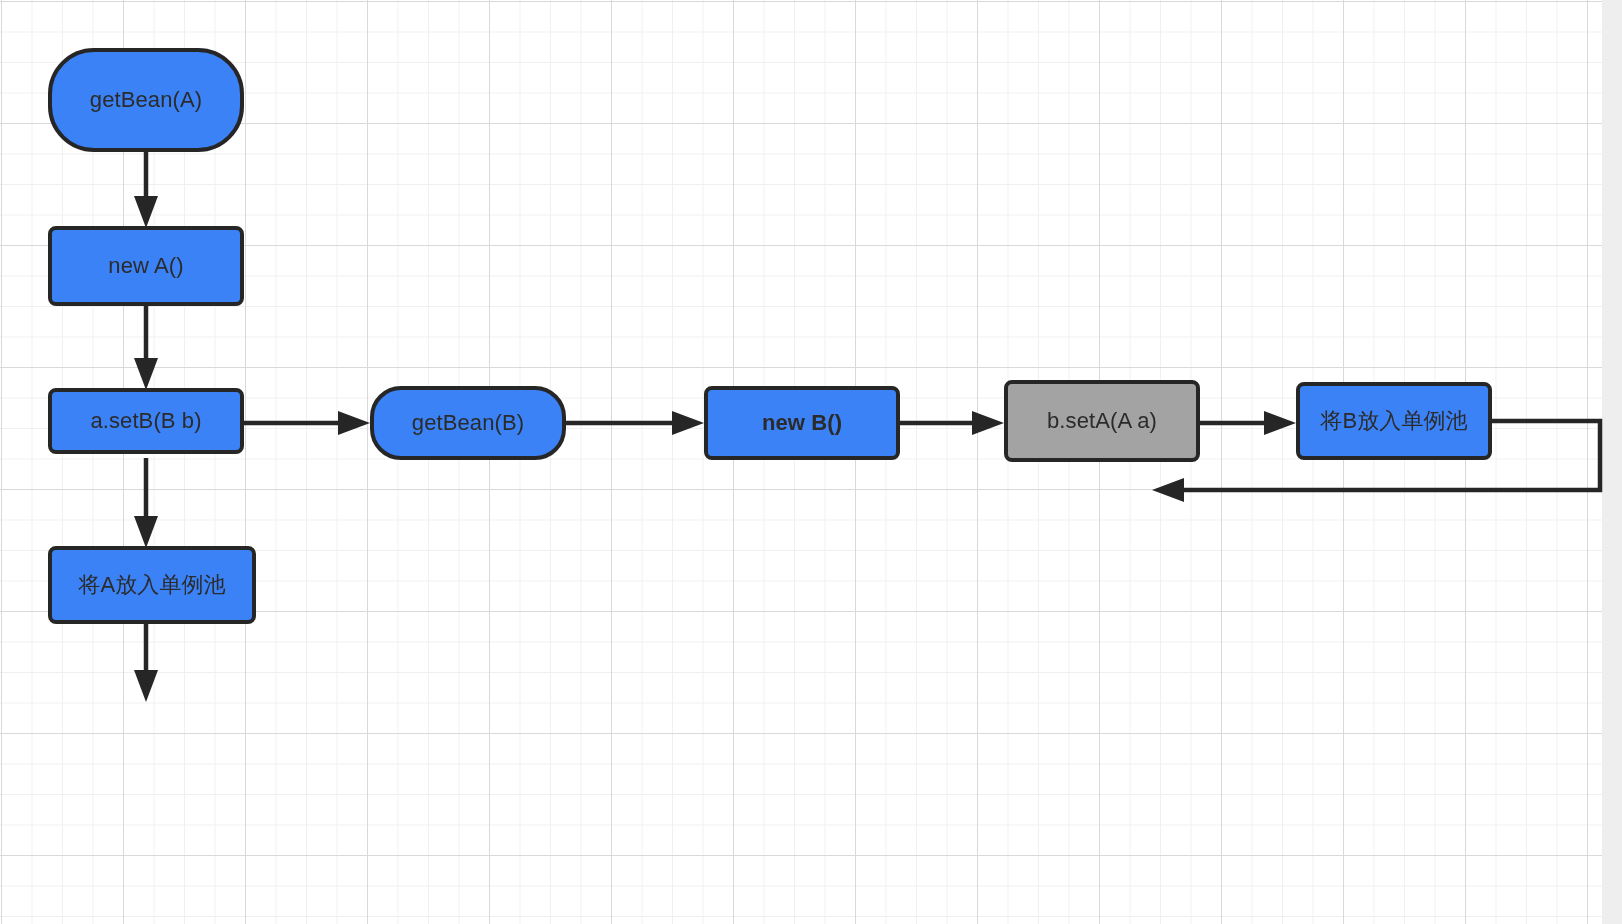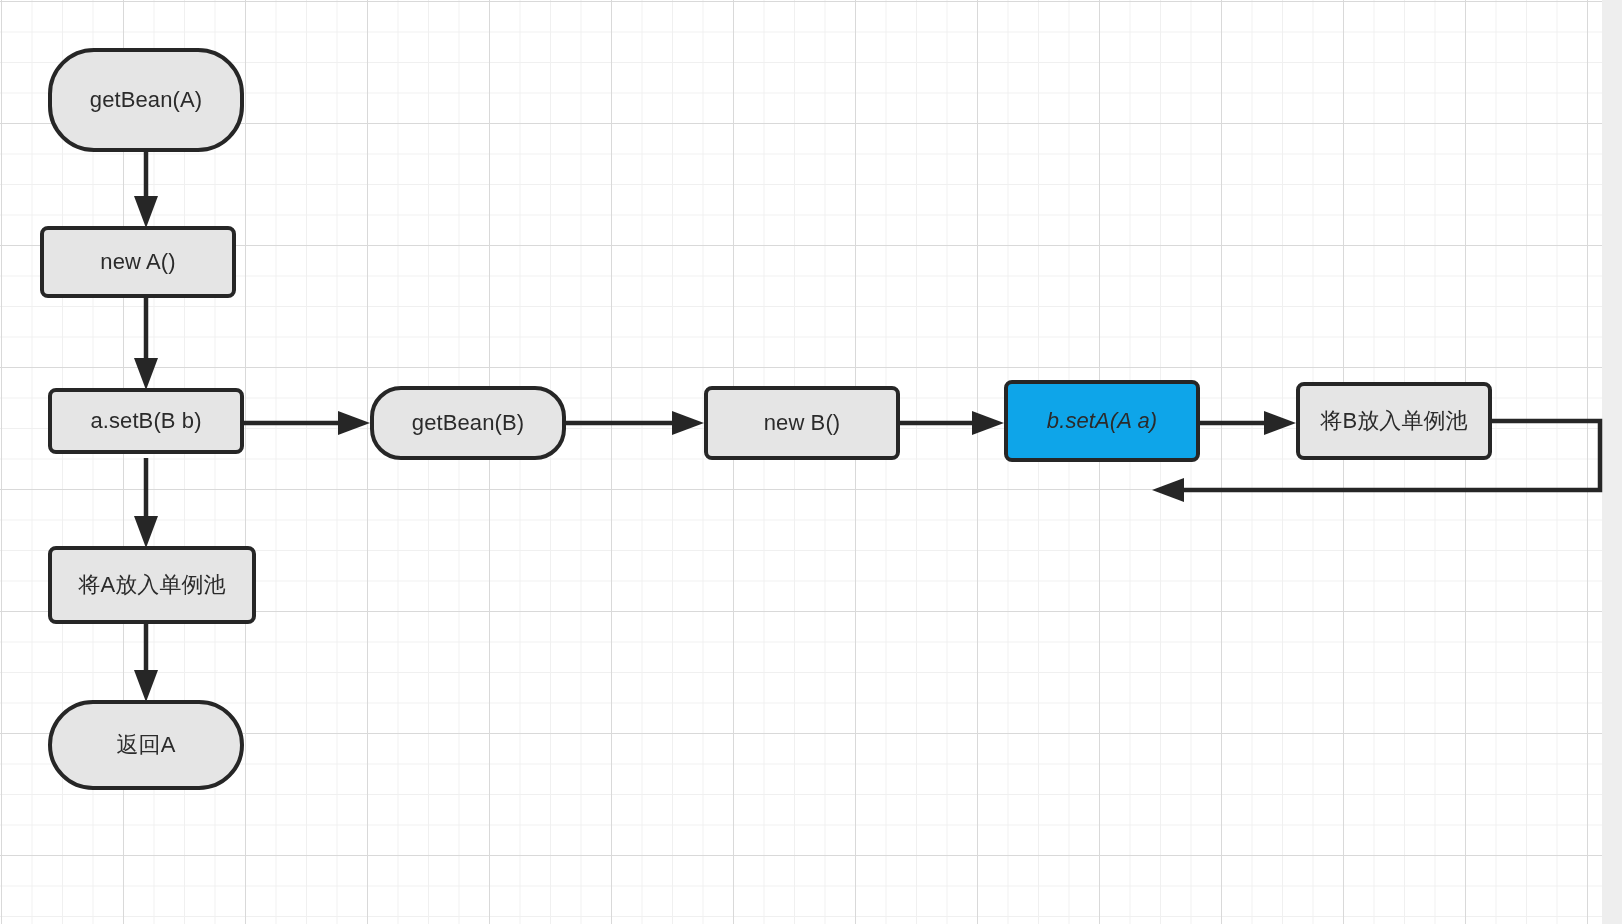--- a/index.html
+++ b/index.html
@@ -66,35 +66,35 @@
   }
   .arrow-head {
     fill: #262626;
   }
 
   
   .node {
     position: absolute;
     box-sizing: border-box;
     border: 4.5px solid #262626;
-    background: #e5e5e5;
+    background: #3b82f6;
     display: flex;
     align-items: center;
     justify-content: center;
     text-align: center;
     color: #2b2b2b;
     font-size: 22px;
     line-height: 1.32;
     letter-spacing: 0.1px;
     white-space: pre-line;
     padding: 0 8px;
   }
   .node.rect   { border-radius: 8px; }
   .node.stadium{ border-radius: 46px; }
-  .node.danger { background: #0ea5e9; font-style: italic; }
+  .node.danger { background: #a3a3a3; }
 </style>
 </head>
 <body>
 
 <div id="canvas">
 
   <div id="grid-bg"></div>
   <div id="right-gutter"></div>
 
   <svg id="edges" viewBox="0 0 1622 924" width="1622" height="924" xmlns="http://www.w3.org/2000/svg">
@@ -140,29 +140,28 @@
     </g>
 
     <g>
       <path class="edge-path" d="M146,624 L146,684"></path>
       <path class="arrow-head" d="M146,702 L134,670 L158,670 Z"></path>
     </g>
   </svg>
 
   <div class="node stadium" style="left:48px; top:48px; width:196px; height:104px;">getBean(A)</div>
 
-  <div class="node rect" style="left:40px; top:226px; width:196px; height:72px;">new A()</div>
+  <div class="node rect" style="left:48px; top:226px; width:196px; height:80px;">new A()</div>
 
   <div class="node rect" style="left:48px; top:388px; width:196px; height:66px;">a.setB(B b)</div>
 
   <div class="node rect" style="left:370px; top:386px; width:196px; height:74px;border-radius:31px;">getBean(B)</div>
 
-  <div class="node rect" style="left:704px; top:386px; width:196px; height:74px;">new B()</div>
+  <div class="node rect" style="left:704px; top:386px; width:196px; height:74px;font-weight:bold;">new B()</div>
 
   <div class="node rect danger" style="left:1004px; top:380px; width:196px; height:82px;">b.setA(A a)</div>
 
   <div class="node rect" style="left:1296px; top:382px; width:196px; height:78px;">将B放入单例池</div>
 
   <div class="node rect" style="left:48px; top:546px; width:208px; height:78px;">将A放入单例池</div>
 
-  <div class="node stadium" style="left:48px; top:700px; width:196px; height:90px;">返回A</div>
 
 </div>
 
 </body></html>

